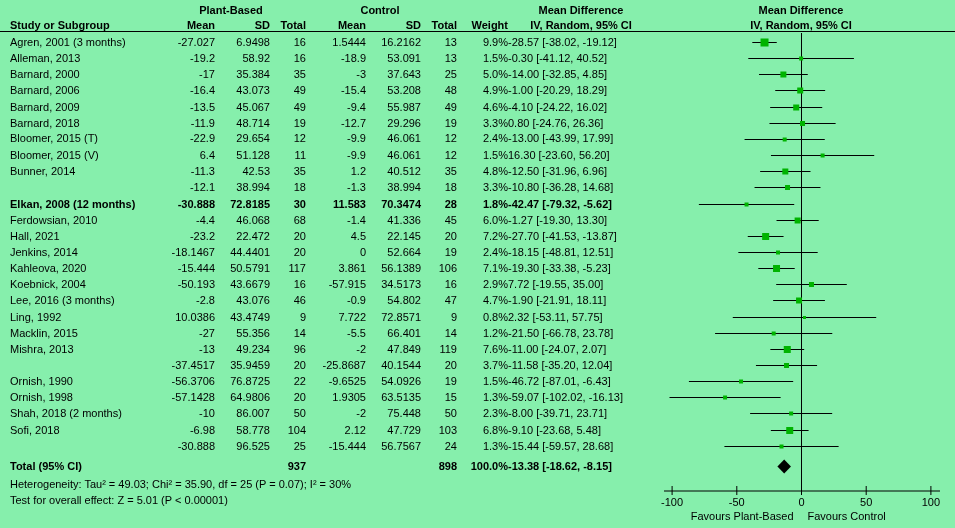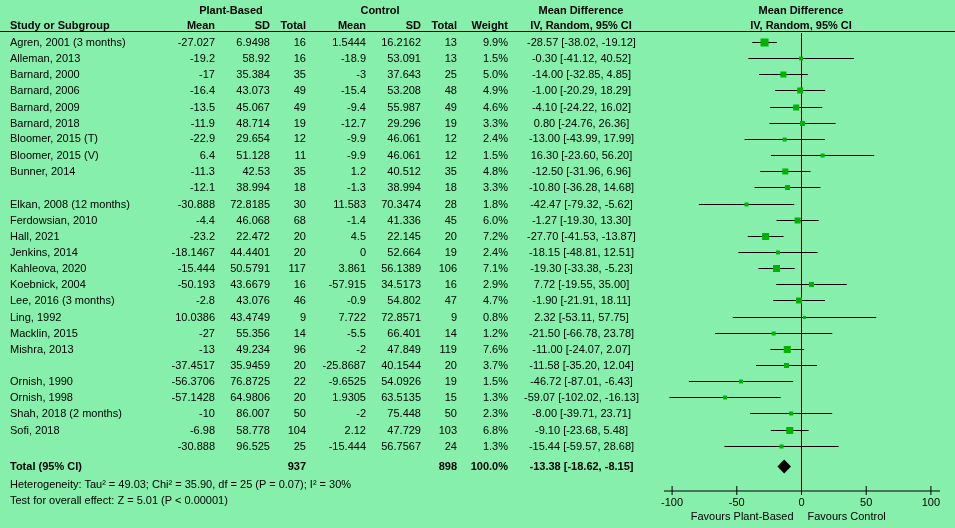--- a/index.html
+++ b/index.html
@@ -11,21 +11,21 @@
   .cell{position:absolute;white-space:nowrap;line-height:16px;height:16px;}
   .bold{font-weight:bold;}
   .c-study{left:10px;width:172px;text-align:left;}
   .c-m1{left:133px;width:82px;text-align:right;}
   .c-sd1{left:216px;width:54px;text-align:right;}
   .c-n1{left:271px;width:35px;text-align:right;}
   .c-m2{left:307px;width:59px;text-align:right;}
   .c-sd2{left:367px;width:54px;text-align:right;}
   .c-n2{left:422px;width:35px;text-align:right;}
   .c-w{left:458px;width:50px;text-align:right;}
-  .c-ci{left:508px;width:147px;text-align:center;}
+  .c-ci{left:508px;width:147px;text-align:left;}
   .h-pb{left:151px;width:160px;text-align:center;}
   .h-ctl{left:300px;width:160px;text-align:center;}
   .h-md1{left:501px;width:160px;text-align:center;}
   .h-md2{left:721px;width:160px;text-align:center;}
   .row{position:absolute;left:0;width:879px;height:16px;}
   #header-rule{position:absolute;left:0;top:31px;width:955px;height:1px;background:#000;}
   #plot-svg{position:absolute;left:0;top:0;}
 </style>
 </head>
 <body>
@@ -153,21 +153,21 @@
       <div class="row" style="top: 179px;">
         <span class="cell c-m1">-12.1</span>
         <span class="cell c-sd1">38.994</span>
         <span class="cell c-n1">18</span>
         <span class="cell c-m2">-1.3</span>
         <span class="cell c-sd2">38.994</span>
         <span class="cell c-n2">18</span>
         <span class="cell c-w">3.3%</span>
         <span class="cell c-ci">-10.80 [-36.28, 14.68]</span>
       </div>
-      <div class="row" style="top: 196px;">
+      <div class="row" style="top: 196px; font-weight: bold;">
         <span class="cell c-study">Elkan, 2008 (12 months)</span>
         <span class="cell c-m1">-30.888</span>
         <span class="cell c-sd1">72.8185</span>
         <span class="cell c-n1">30</span>
         <span class="cell c-m2">11.583</span>
         <span class="cell c-sd2">70.3474</span>
         <span class="cell c-n2">28</span>
         <span class="cell c-w">1.8%</span>
         <span class="cell c-ci">-42.47 [-79.32, -5.62]</span>
       </div>

